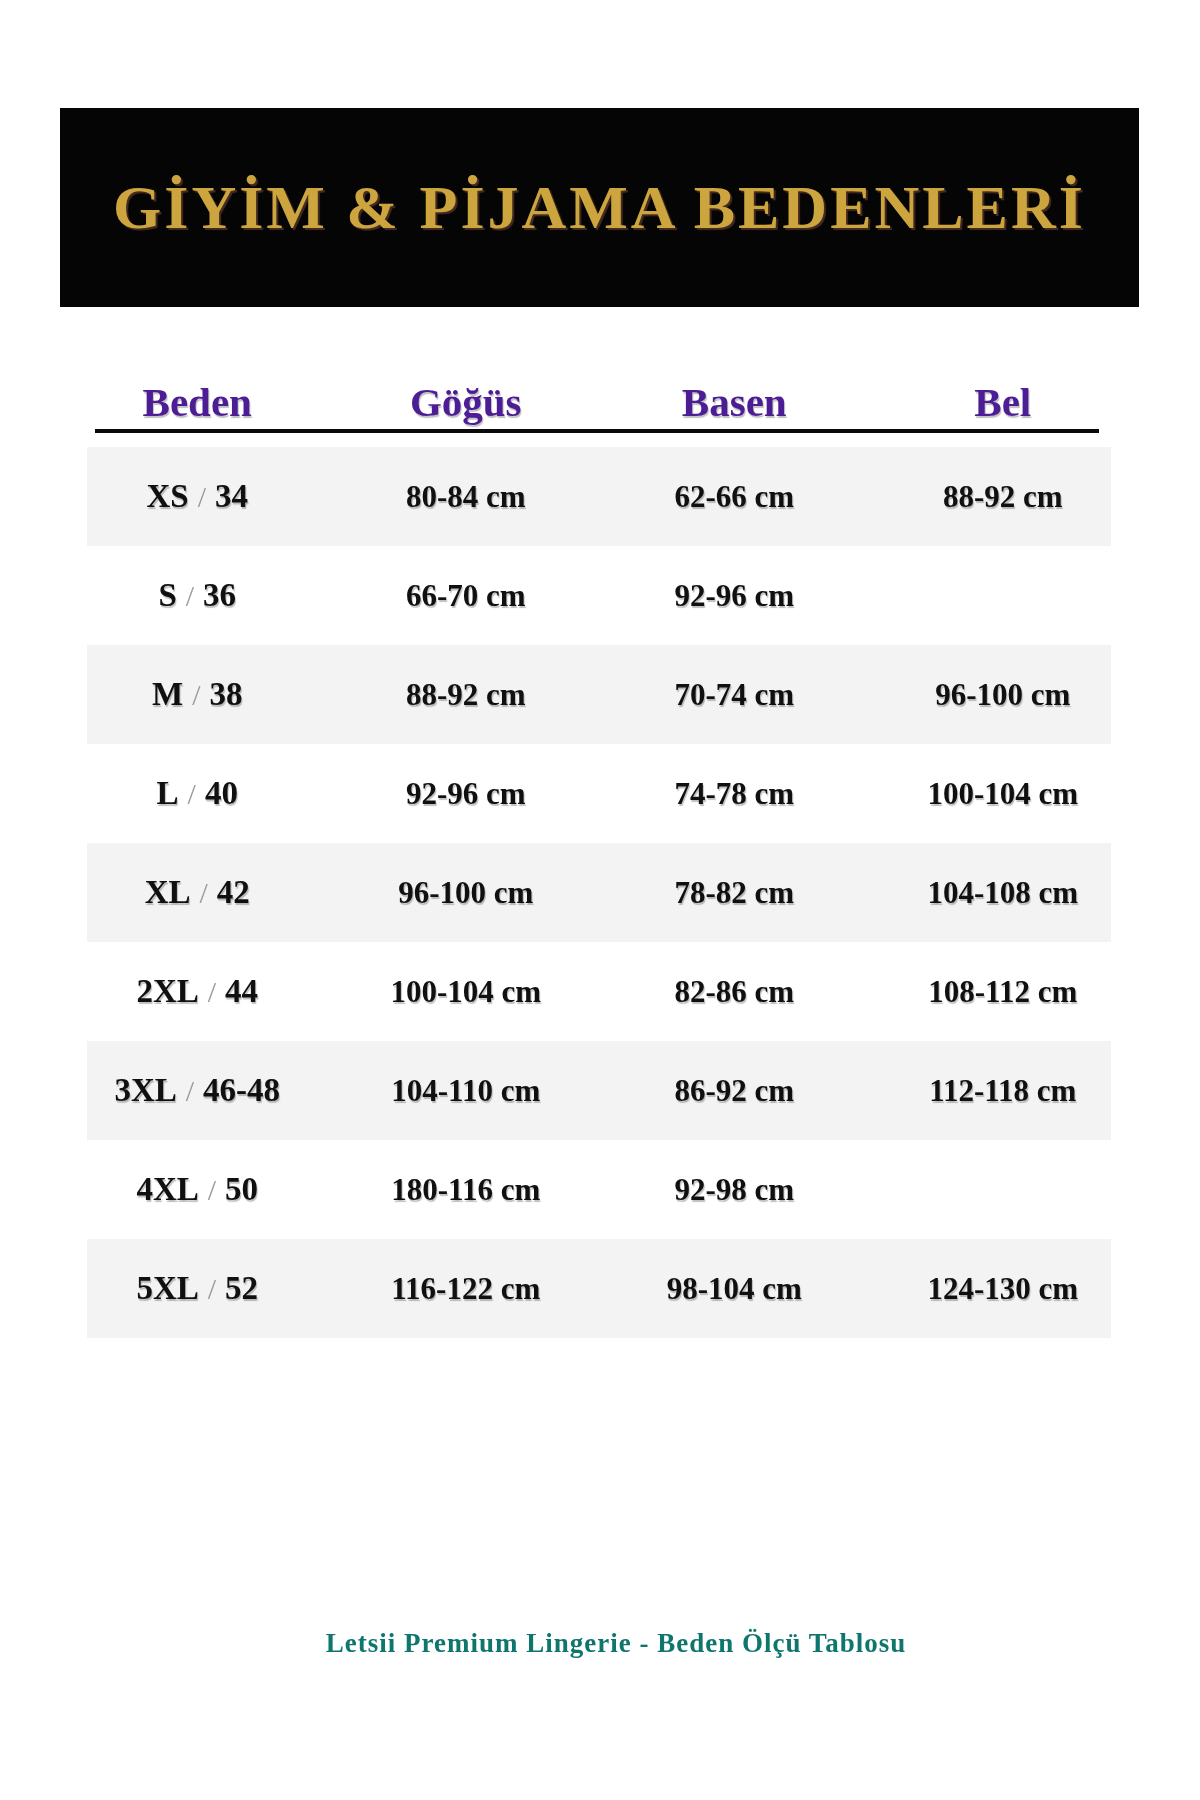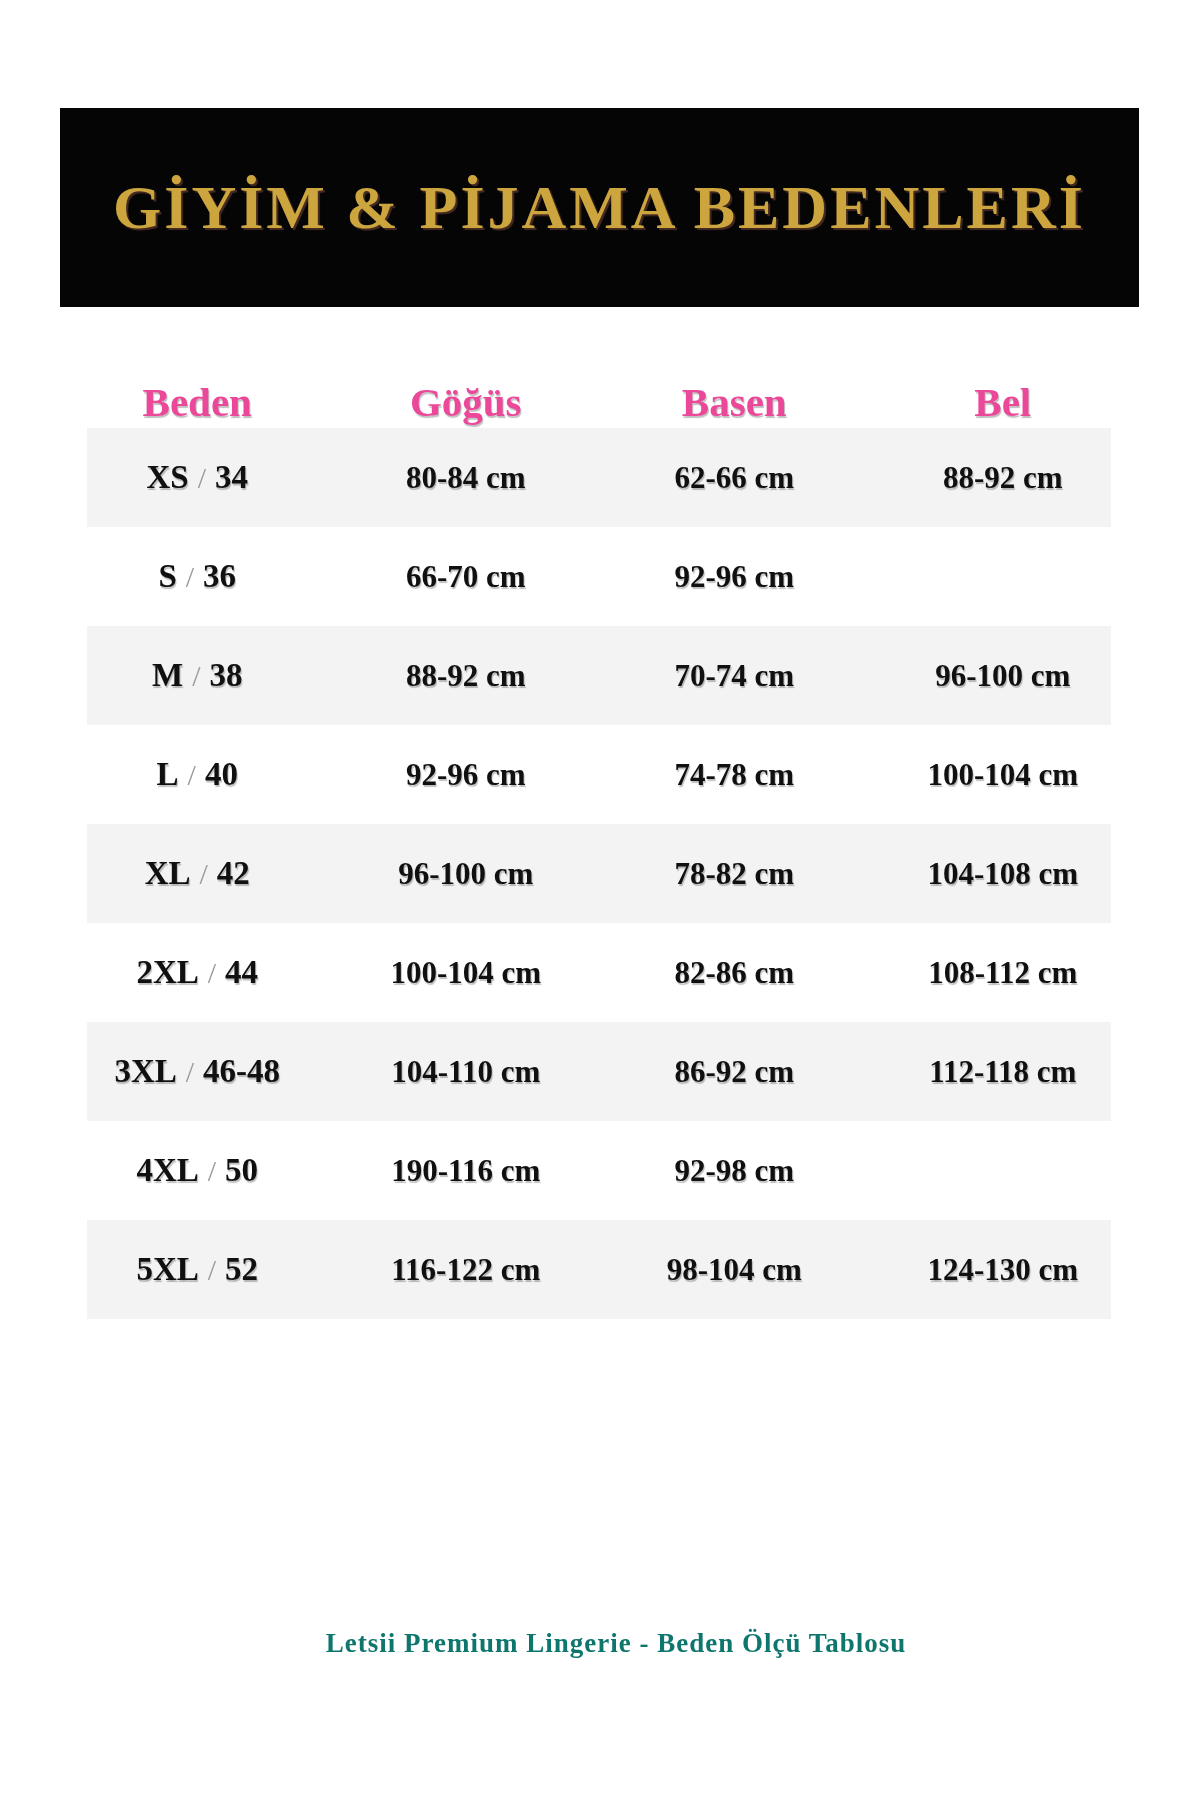--- a/index.html
+++ b/index.html
@@ -9,25 +9,25 @@
   
   .banner{position:absolute;left:60px;top:108px;width:1079px;height:199px;
           background:#050505;display:flex;align-items:center;justify-content:center;}
   .banner-title{color:#cda53e;font-weight:700;font-size:62px;letter-spacing:3px;
                 white-space:nowrap;text-shadow:2px 2px 1px rgba(150,90,70,0.45);}
 
   
   .size-table{position:absolute;left:63px;top:0;width:1074px;}
   .thead{position:absolute;top:374px;left:0;width:100%;height:56px;
          display:grid;grid-template-columns:repeat(4,1fr);align-items:center;}
-  .th{font-size:41px;font-weight:700;color:#ec4899;text-align:center;
+  .th{font-size:41px;font-weight:700;color:#4c1d95;text-align:center;
       text-shadow:1px 2px 1px rgba(0,0,0,0.25);}
   .head-rule{position:absolute;top:429px;left:32px;right:38px;height:4px;background:#0a0a0a;}
 
-  .tbody{position:absolute;top:428px;left:0;width:100%;}
+  .tbody{position:absolute;top:447px;left:0;width:100%;}
   .row{position:relative;height:99px;display:grid;grid-template-columns:repeat(4,1fr);
        align-items:center;}
   .row.alt::before{content:"";position:absolute;left:24px;right:26px;top:0;bottom:0;
        background:#f3f3f3;z-index:0;}
   .cell{position:relative;z-index:1;text-align:center;font-weight:700;font-size:31px;
         color:#101010;text-shadow:1px 2px 1px rgba(0,0,0,0.25);white-space:nowrap;}
   .cell.size{font-size:33px;}
   .sep{color:#9a9a9a;font-weight:400;font-size:30px;margin:0 9px;
        text-shadow:none;}
 
@@ -99,21 +99,21 @@
 
       <div class="row alt">
         <span class="cell size"><span>3XL</span><span class="sep">/</span><span>46-48</span></span>
         <span class="cell">104-110 cm</span>
         <span class="cell">86-92 cm</span>
         <span class="cell">112-118 cm</span>
       </div>
 
       <div class="row">
         <span class="cell size"><span>4XL</span><span class="sep">/</span><span>50</span></span>
-        <span class="cell">190-116 cm</span>
+        <span class="cell">180-116 cm</span>
         <span class="cell">92-98 cm</span>
       </div>
 
       <div class="row alt">
         <span class="cell size"><span>5XL</span><span class="sep">/</span><span>52</span></span>
         <span class="cell">116-122 cm</span>
         <span class="cell">98-104 cm</span>
         <span class="cell">124-130 cm</span>
       </div>
 

